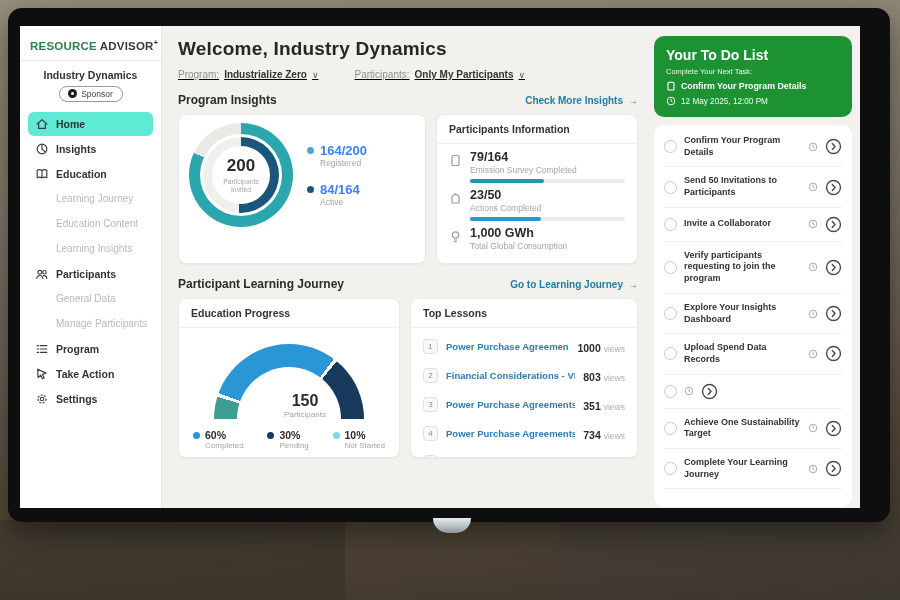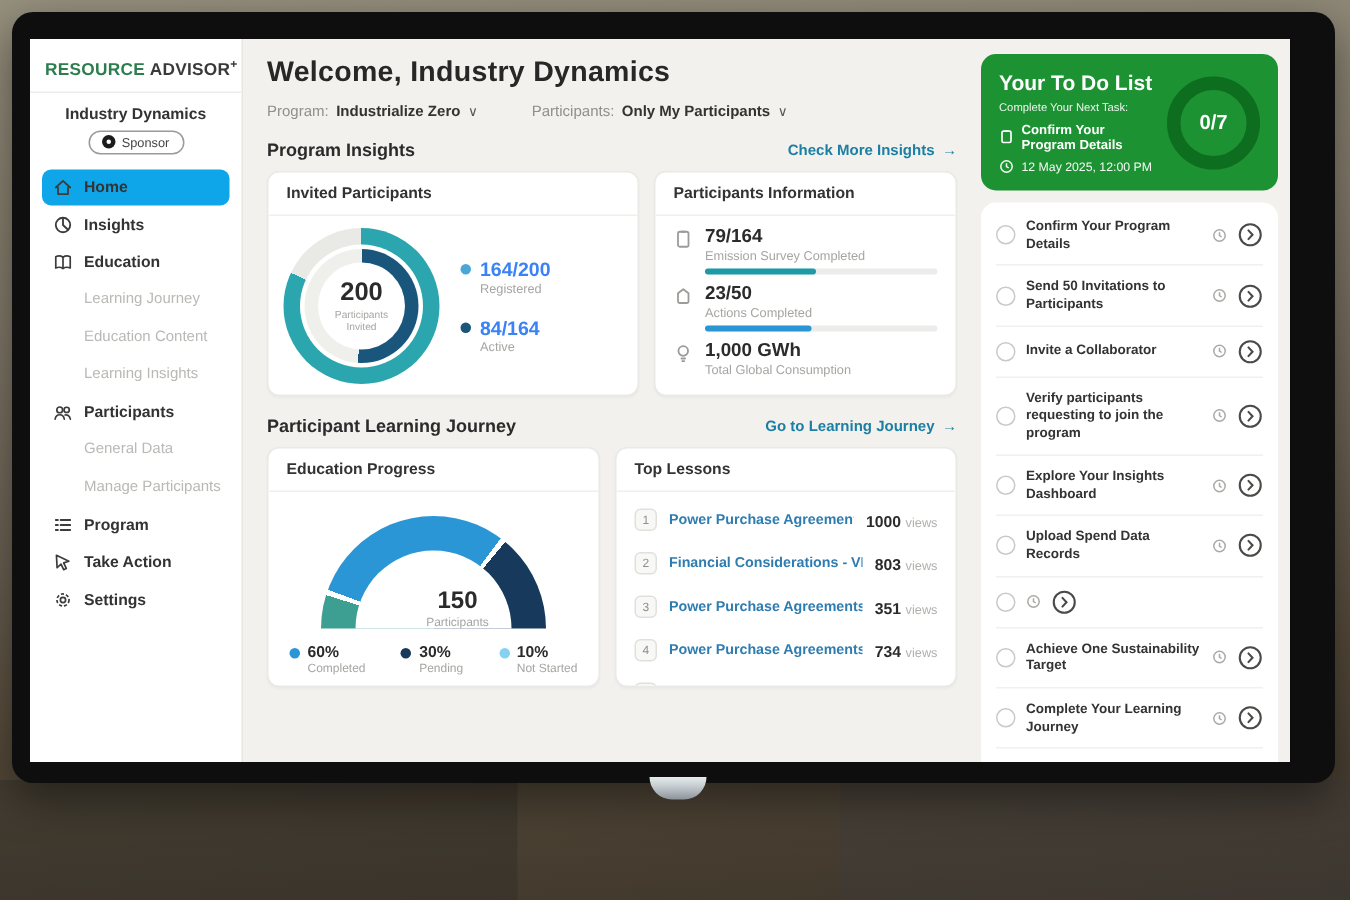--- a/index.html
+++ b/index.html
@@ -31,30 +31,30 @@
   .logo { font-size:11.5px; font-weight:bold; letter-spacing:.2px; text-align:left; padding:2px 2px 8px; white-space:nowrap; }
   .logo-green { color:#2e7d4f; }
   .logo-dark { color:#3a3a3a; }
   .logo sup { color:#3a3a3a; font-size:8px; }
   .divider { height:1px; background:#ececea; margin:0 -8px 8px; }
   .org { font-size:10.5px; font-weight:bold; color:#333; text-align:center; }
   .badge { display:flex; align-items:center; gap:4px; justify-content:center; width:64px; margin:5px auto 10px; border:1px solid #9a9a97; border-radius:10px; padding:2px 6px; font-size:8.5px; color:#444; }
   .badge-dot { width:9px; height:9px; border-radius:50%; background:#1c1c1c; position:relative; }
   .badge-dot::after { content:""; position:absolute; left:3px; top:3px; width:3px; height:3px; border-radius:50%; background:#fff; }
   .nav-item { display:flex; align-items:center; gap:7px; height:24px; padding:0 7px; border-radius:6px; font-size:10.5px; font-weight:bold; color:#333; cursor:pointer; margin-bottom:1px; }
-  .nav-item.active { background:#0ea5e9; }
+  .nav-item.active { background:#5eead4; }
   .nav-icon { width:14px; height:14px; display:flex; }
   .nav-icon svg { width:14px; height:14px; }
   .nav-sub { height:24px; line-height:24px; padding-left:28px; font-size:10px; color:#b9b9b6; cursor:pointer; margin-bottom:1px; white-space:nowrap; }
 
   
   .main { flex:1; padding:12px 10px 0 16px; overflow:hidden; }
   h1 { font-size:19px; font-weight:bold; color:#272727; letter-spacing:.2px; }
   .filters { display:flex; gap:36px; margin-top:9px; }
-  .filter { display:flex; align-items:center; gap:5px; cursor:pointer; }
+  .filter { display:flex; align-items:center; gap:5px; cursor:pointer;text-decoration:underline; }
   .f-label { font-size:10px; color:#8f8f8c; }
   .f-value { font-size:10px; font-weight:bold; color:#333; }
   .chev { font-size:9px; color:#555; }
   .sec-head { display:flex; justify-content:space-between; align-items:center; margin-top:13px; margin-bottom:7px; }
   .sec-head h2 { font-size:12px; font-weight:bold; color:#2b2b2b; }
   .sec-link { font-size:10px; font-weight:bold; color:#1b7fa3; text-decoration:none; cursor:pointer; display:flex; gap:5px; align-items:center; }
   .cards-row { display:flex; gap:10px; }
   .card { background:#fff; border:1px solid #e9e9e6; border-radius:8px; box-shadow:0 1px 2px rgba(0,0,0,.04); overflow:hidden; }
   .card-head { padding:8px 12px; font-size:10.5px; font-weight:bold; color:#333; border-bottom:1px solid #efefec; }
 
@@ -248,21 +248,20 @@
         <h2>Program Insights</h2>
         <a class="sec-link">
           <span>Check More Insights</span>
           <span>→</span>
         </a>
       </div>
 
       <div class="cards-row">
 
         <div class="card card-invited">
-          <div class="card-head">Invited Participants</div>
           <div class="invited-body">
             <div class="donut">
               <div class="d1"></div>
               <div class="d2"></div>
               <div class="d3"></div>
               <div class="d4">
                 <div class="donut-val">200</div>
                 <div class="donut-lab">Participants Invited</div>
               </div>
             </div>
@@ -422,23 +421,20 @@
           <div class="hero-date">
             <span class="hero-icon">
                 <svg viewBox="0 0 10 10">
                   <circle cx="5" cy="5" r="3.8" fill="none" stroke="#fff" stroke-width="1"></circle>
                   <path d="M5 2.8V5l1.5 1" fill="none" stroke="#fff" stroke-width="1"></path>
                 </svg>
               </span>
             <span>12 May 2025, 12:00 PM</span>
           </div>
         </div>
-        <div class="hero-ring">
-          <span>0/7</span>
-        </div>
       </div>
 
       <div class="todo-card">
         <div class="todo-item">
           <span class="todo-check"></span>
           <span class="todo-label">Confirm Your Program Details</span>
           <span class="todo-clock">
               <svg viewBox="0 0 10 10">
                 <circle cx="5" cy="5" r="3.8" fill="none" stroke="#a9a9a6" stroke-width="1"></circle>
                 <path d="M5 2.8V5l1.4 1" fill="none" stroke="#a9a9a6" stroke-width="1"></path>

